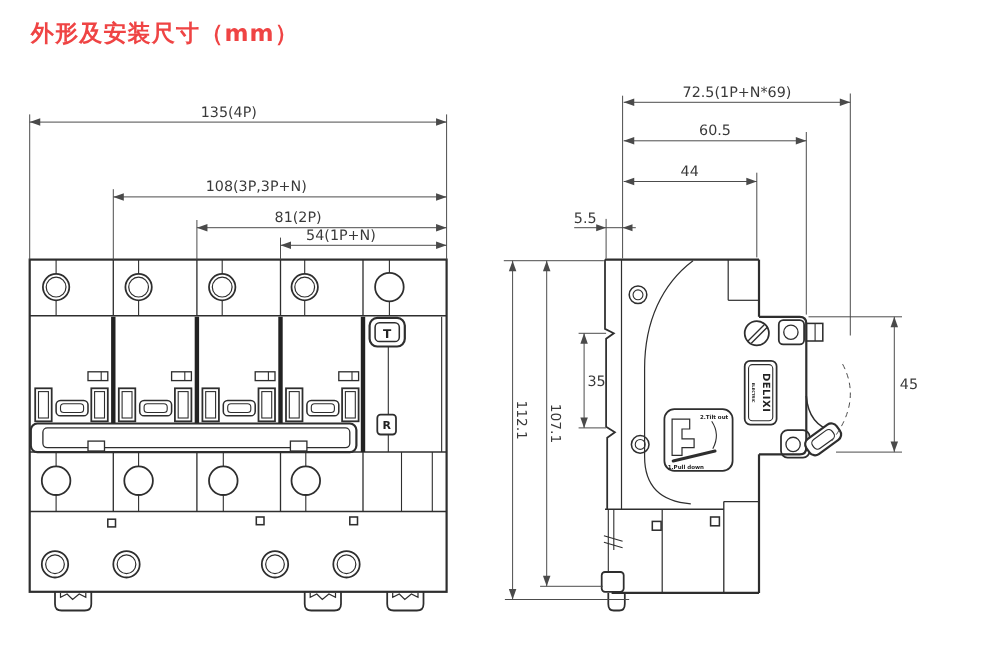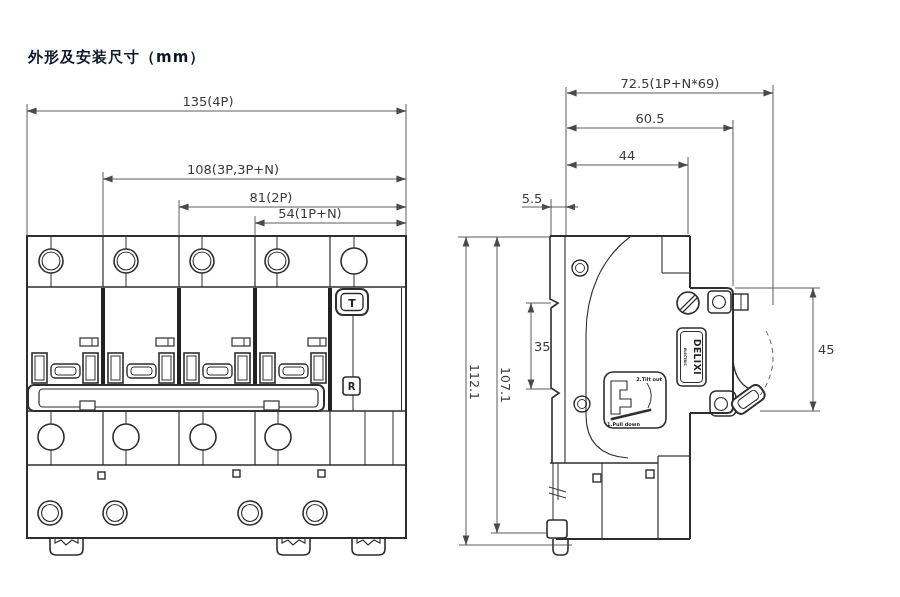--- a/index.html
+++ b/index.html
@@ -1,18 +1,18 @@
 <!DOCTYPE html>
 <html><head>
 <meta charset="utf-8">
 <style>
   html,body{margin:0;padding:0;background:#fff;}
   #stage{position:relative;width:900px;height:597px;background:#ffffff;overflow:hidden;
          font-family:"DejaVu Sans","Liberation Sans",sans-serif;}
-  #title{position:absolute;left:28px;top:48px;font-size:15px;font-weight:bold;color:#0f172a;
+  #title{position:absolute;left:28px;top:16px;font-size:21px;font-weight:bold;color:#ef4444;
          letter-spacing:1px;}
   svg{position:absolute;left:0;top:0;}
   .s2{stroke:#2e2e2e;stroke-width:2;fill:none;}
   .s16{stroke:#2e2e2e;stroke-width:1.6;fill:none;}
   .s14{stroke:#2e2e2e;stroke-width:1.4;fill:none;}
   .s12{stroke:#2e2e2e;stroke-width:1.2;fill:none;}
   .s11{stroke:#2e2e2e;stroke-width:1.1;fill:none;}
   .s1{stroke:#2e2e2e;stroke-width:1;fill:none;}
   .sep{stroke:#222;stroke-width:4;fill:none;}
   .dim{stroke:#4a4a4a;stroke-width:.9;fill:none;}

